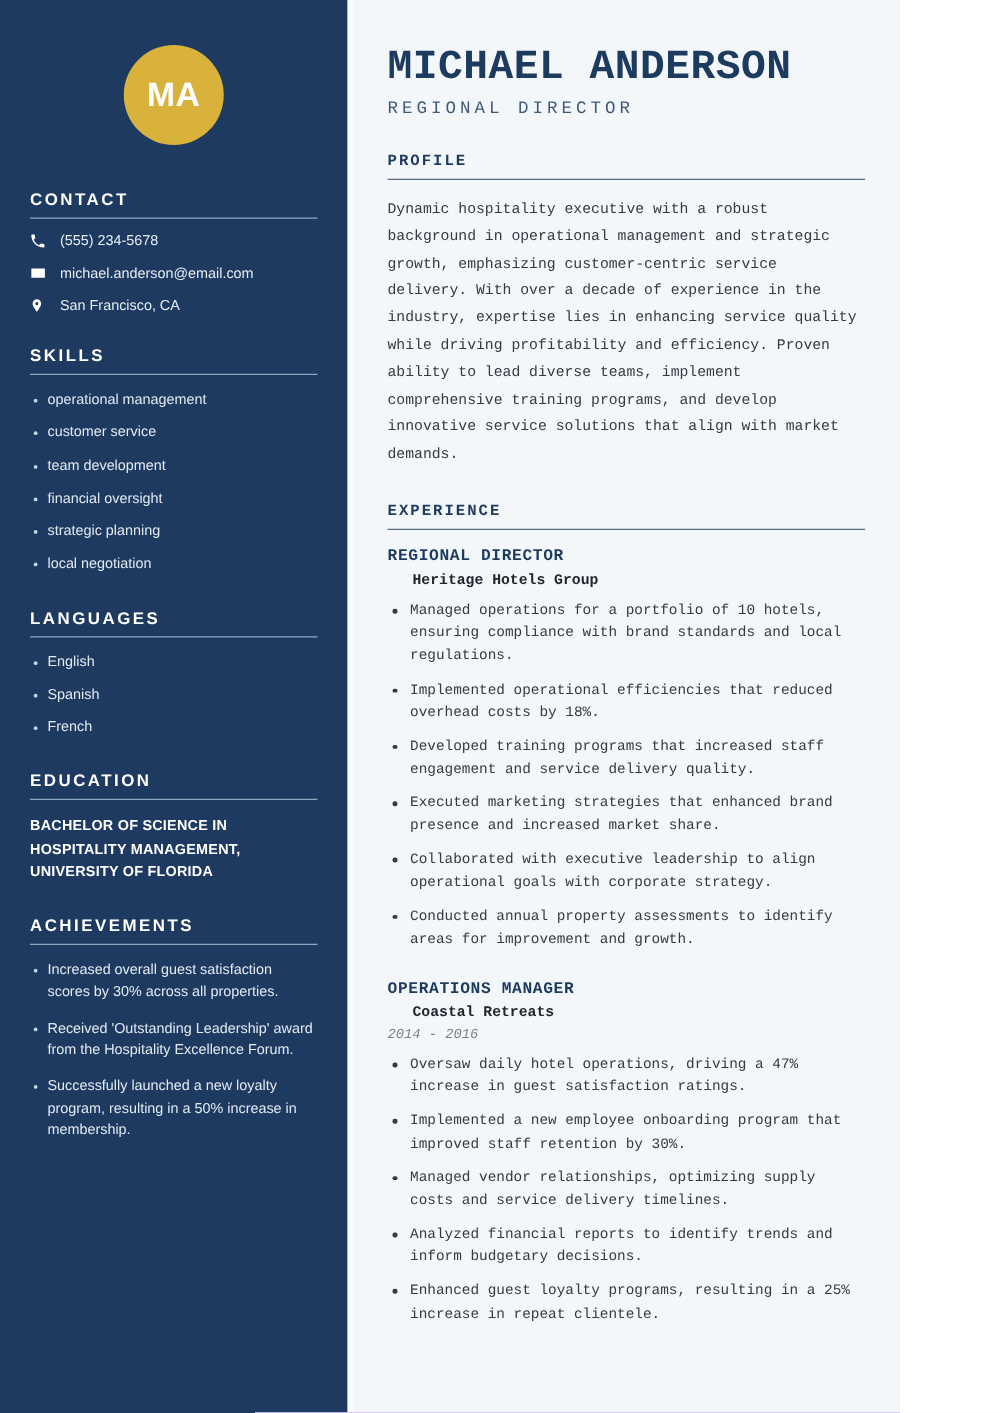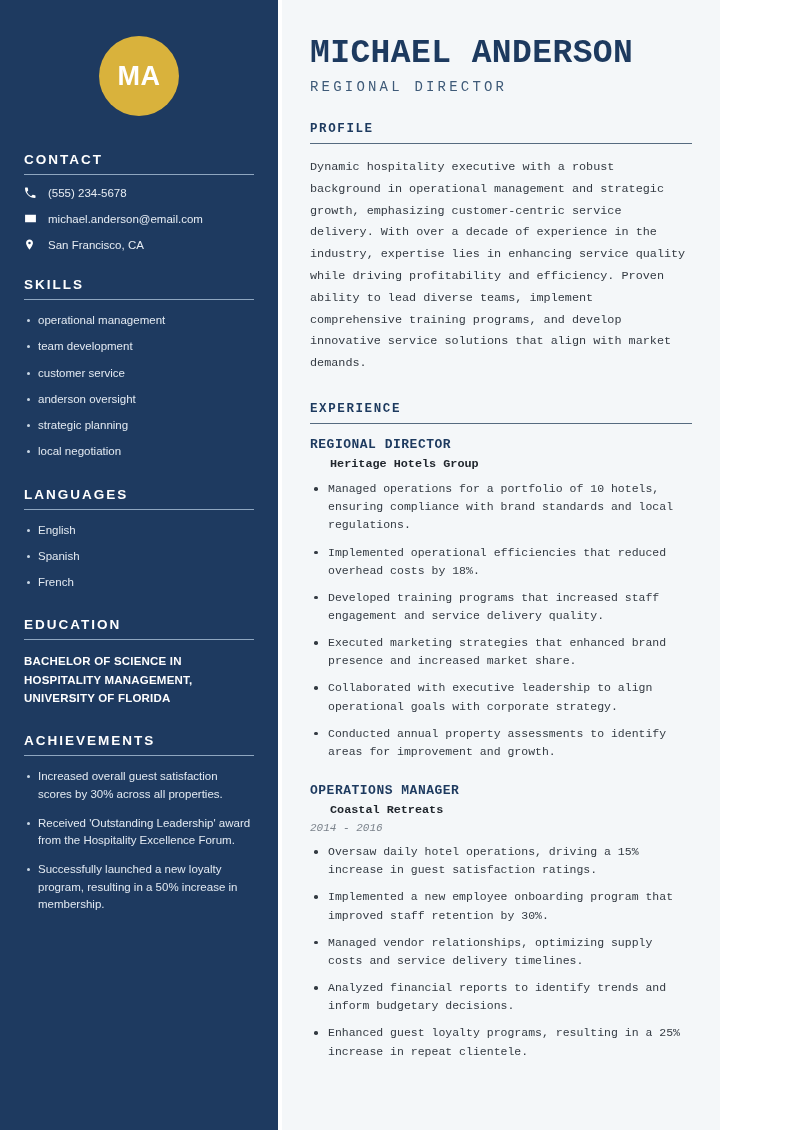--- a/index.html
+++ b/index.html
@@ -241,23 +241,23 @@
         </span>
         <span>San Francisco, CA</span>
       </div>
     </section>
 
     <section class="side-section">
       <div class="side-h">SKILLS</div>
       <div class="side-rule"></div>
       <ul class="side-list tight">
         <li>operational management</li>
+        <li>customer service</li>
         <li>team development</li>
-        <li>customer service</li>
-        <li>anderson oversight</li>
+        <li>financial oversight</li>
         <li>strategic planning</li>
         <li>local negotiation</li>
       </ul>
     </section>
 
     <section class="side-section">
       <div class="side-h">LANGUAGES</div>
       <div class="side-rule"></div>
       <ul class="side-list tight">
         <li>English</li>
@@ -310,21 +310,21 @@
           <li>Collaborated with executive leadership to align operational goals with corporate strategy.</li>
           <li>Conducted annual property assessments to identify areas for improvement and growth.</li>
         </ul>
       </div>
 
       <div class="job">
         <div class="job-title">OPERATIONS MANAGER</div>
         <div class="job-company">Coastal Retreats</div>
         <div class="job-dates">2014 - 2016</div>
         <ul class="job-bullets">
-          <li>Oversaw daily hotel operations, driving a 15% increase in guest satisfaction ratings.</li>
+          <li>Oversaw daily hotel operations, driving a 47% increase in guest satisfaction ratings.</li>
           <li>Implemented a new employee onboarding program that improved staff retention by 30%.</li>
           <li>Managed vendor relationships, optimizing supply costs and service delivery timelines.</li>
           <li>Analyzed financial reports to identify trends and inform budgetary decisions.</li>
           <li>Enhanced guest loyalty programs, resulting in a 25% increase in repeat clientele.</li>
         </ul>
       </div>
 
     </section>
   </main>
 

